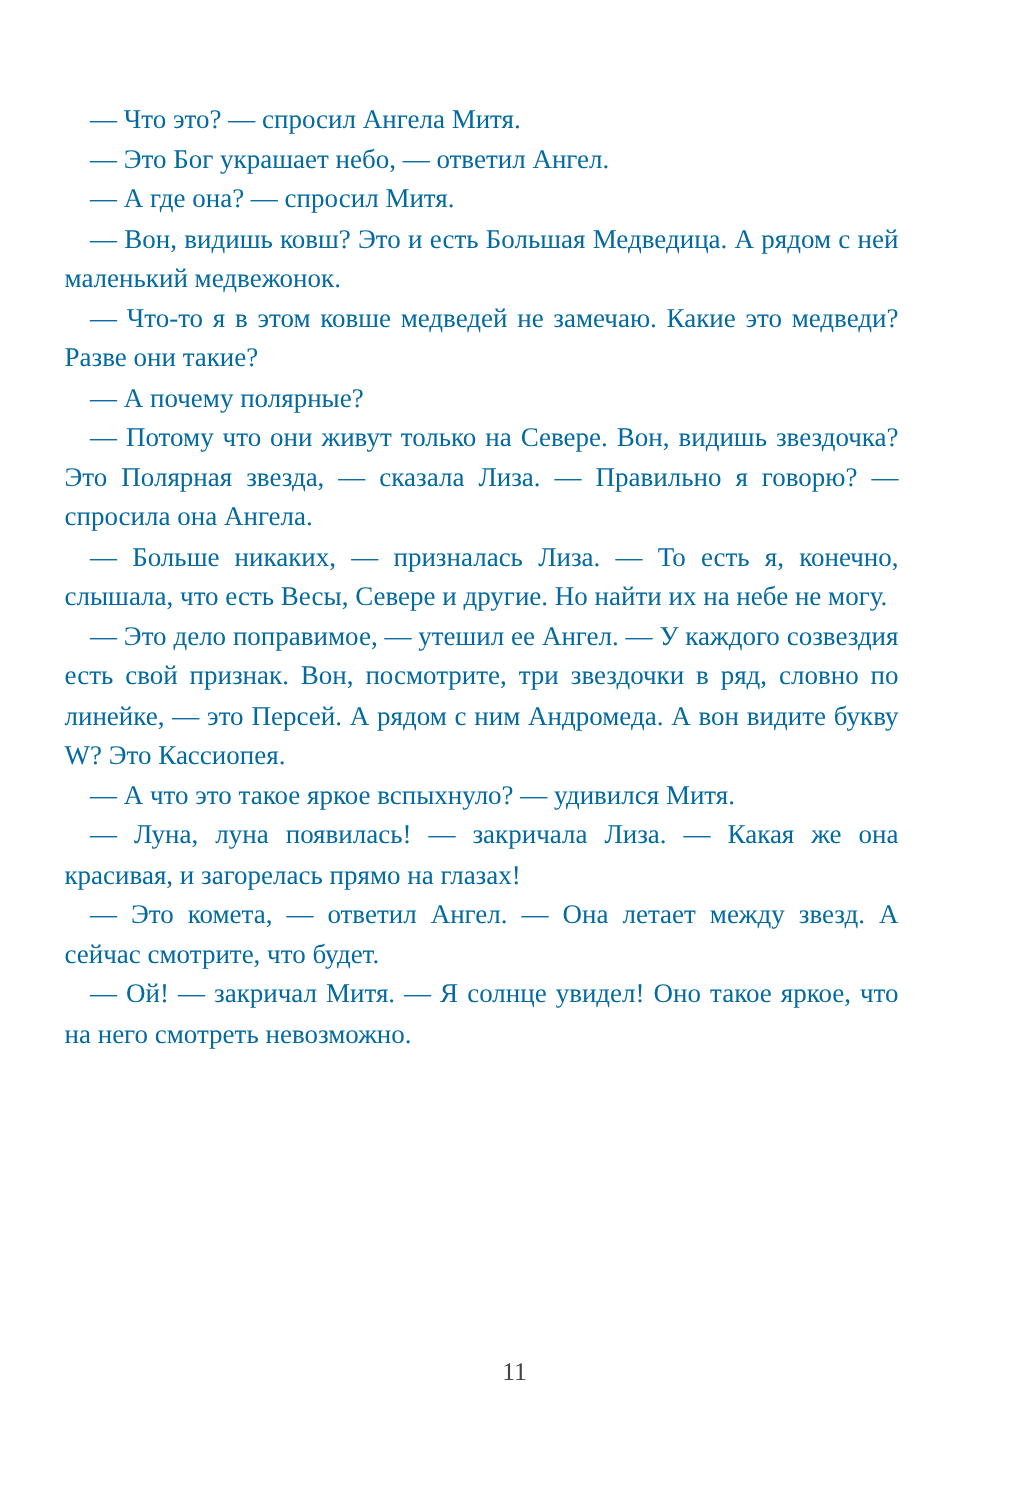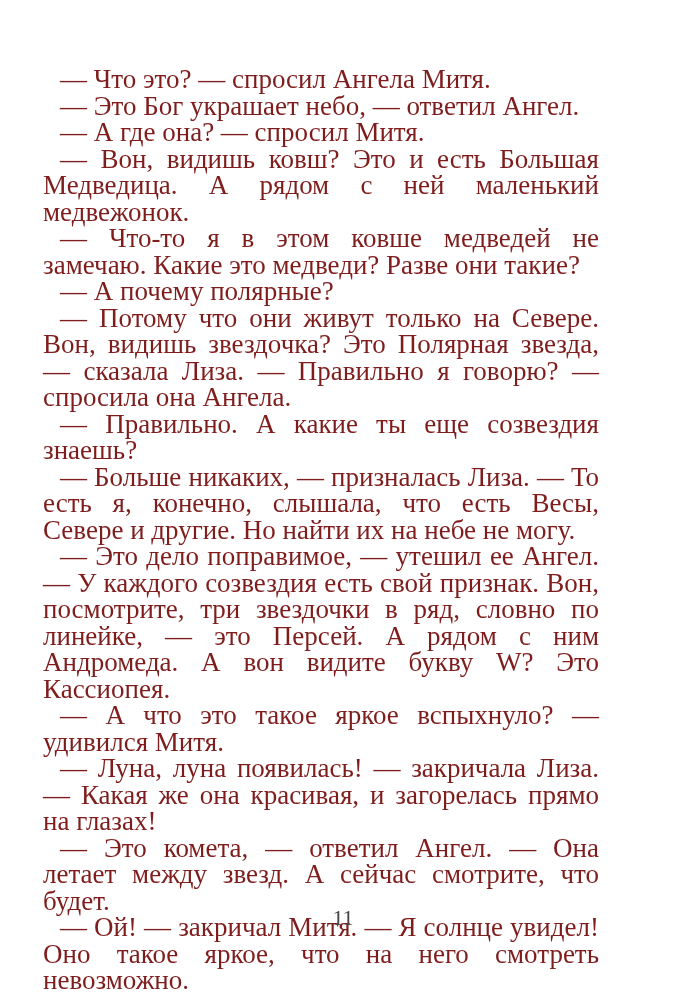--- a/index.html
+++ b/index.html
@@ -1,39 +1,38 @@
 <!DOCTYPE html>
 <html><head>
 <meta charset="utf-8">
 <style>
   html, body { margin: 0; padding: 0; background: #ffffff; }
   body { width: 686px; height: 1000px; position: relative; overflow: hidden; }
   .page {
     position: absolute; left: 43px; top: 66px; width: 556px;
     font-family: "Liberation Serif", "DejaVu Serif", serif;
-    font-size: 27px; line-height: 26.5px; color: #7f1d1d;
+    font-size: 18px; line-height: 26.5px; color: #0369a1;
   }
   .para { margin: 0; text-indent: 17px; text-align: justify; text-align-last: left; hyphens: manual; }
   .page-number {
     position: absolute; left: 0; width: 686px; top: 905px; text-align: center;
-    font-family: "Liberation Serif", "DejaVu Serif", serif; font-size: 22px; color: #444;
+    font-family: "Liberation Serif", "DejaVu Serif", serif; font-size: 17px; color: #444;
   }
 </style>
 </head>
 <body>
 
 <div class="page">
   <p class="para">— Что это? — спросил Ангела Митя.</p>
   <p class="para">— Это Бог украшает небо, — ответил Ангел.</p>
   <p class="para">— А где она? — спросил Митя.</p>
   <p class="para">— Вон, видишь ковш? Это и есть Большая Медведица. А рядом с ней маленький медвежонок.</p>
   <p class="para">— Что-то я в этом ковше медведей не замечаю. Какие это медведи? Разве они такие?</p>
   <p class="para">— А почему полярные?</p>
   <p class="para">— Потому что они живут только на Севере. Вон, видишь звездочка? Это Полярная звезда, — сказала Лиза. — Пра­вильно я говорю? — спросила она Ангела.</p>
-  <p class="para">— Правильно. А какие ты еще созвездия знаешь?</p>
   <p class="para">— Больше никаких, — призналась Лиза. — То есть я, конечно, слышала, что есть Весы, Севере и другие. Но найти их на небе не могу.</p>
   <p class="para">— Это дело поправимое, — утешил ее Ангел. — У каж­дого созвездия есть свой признак. Вон, посмотрите, три звездочки в ряд, словно по линейке, — это Персей. А ря­дом с ним Андромеда. А вон видите букву W? Это Кассио­пея.</p>
   <p class="para">— А что это такое яркое вспыхнуло? — удивился Митя.</p>
   <p class="para">— Луна, луна появилась! — закричала Лиза. — Какая же она красивая, и загорелась прямо на глазах!</p>
   <p class="para">— Это комета, — ответил Ангел. — Она летает между звезд. А сейчас смотрите, что будет.</p>
   <p class="para">— Ой! — закричал Митя. — Я солнце увидел! Оно такое яркое, что на него смотреть невозможно.</p>
 </div>
 
 <div class="page-number">11</div>
 

